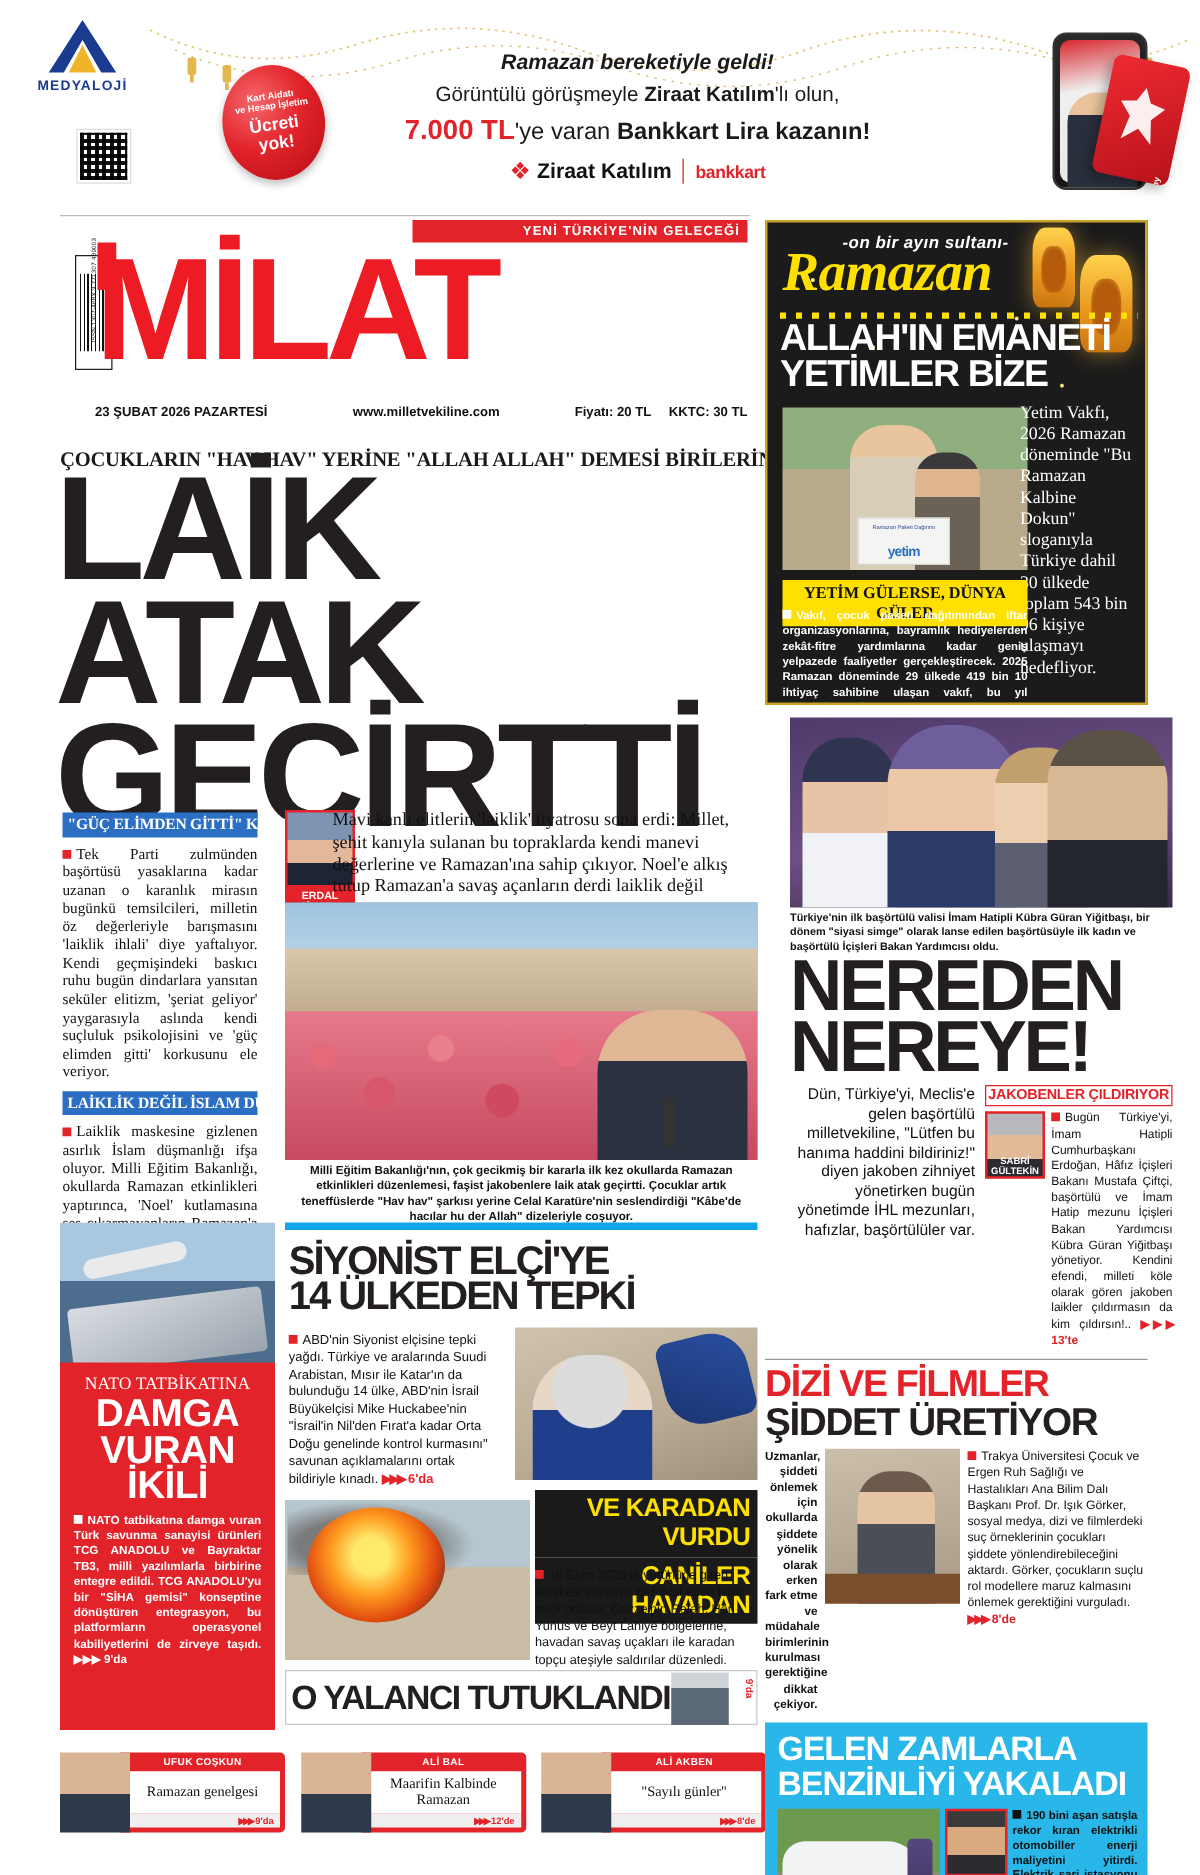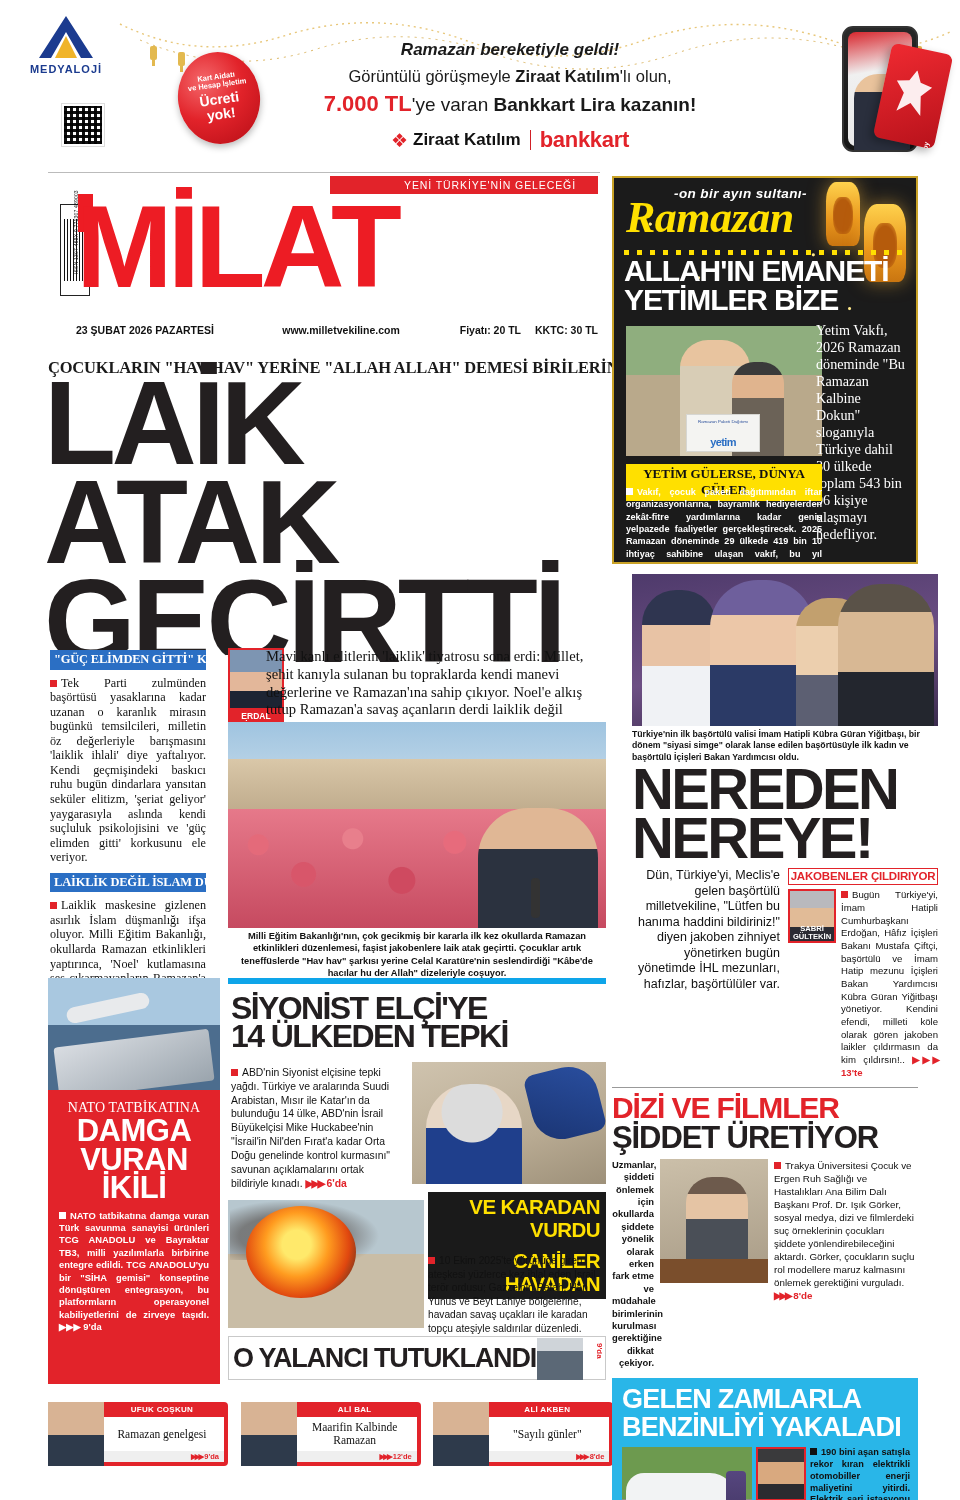--- a/index.html
+++ b/index.html
@@ -55,21 +55,21 @@
   .ad-l3 { font-size: 19px; margin-top: 5px; color: #1a1a1a; }
   .ad-l3 .big { color: #e2232a; font-weight: bold; font-size: 22px; }
   .ad-l3 b { font-weight: bold; }
   .ad-logos {
     margin-top: 10px; display: flex; align-items: center; justify-content: center; gap: 9px;
   }
   .zk { display: flex; align-items: center; gap: 5px; }
   .zk-mark { color: #e2232a; font-size: 19px; line-height: 1; }
   .zk-text { font-size: 17px; font-weight: bold; color: #111; }
   .logo-div { width: 1px; height: 20px; background: #d12026; }
-  .bk-text { font-size: 22px; font-weight: bold; color: #e2232a; letter-spacing: -.3px; }
+  .bk-text { font-size: 14px; font-weight: bold; color: #e2232a; letter-spacing: -.3px; }
   .ad-phone {
     position: absolute; right: 42px; top: 26px; width: 76px; height: 126px;
     border-radius: 11px; background: linear-gradient(160deg,#2b2b2b,#111);
     border: 2px solid #333; overflow:hidden;
   }
   .ad-phone-scr {
     position:absolute; inset:4px; border-radius:8px;
     background: linear-gradient(170deg,#d8272e 0%,#f0f0f0 35%,#e8e8e8 100%);
   }
   .ad-phone-man {
@@ -103,23 +103,23 @@
     background: repeating-linear-gradient(90deg,#111 0 1px,#fff 1px 3px,#111 3px 4px,#fff 4px 6px);
   }
   .barcode-txt {
     position: absolute; left: -21px; top: 30px; width: 72px;
     transform: rotate(-90deg); font-size: 5px; color: #111; text-align: center;
     letter-spacing: .2px; white-space: nowrap;
   }
   .milat-wrap { position: absolute; left: 76px; top: 4px; }
   .tagline-bar {
     position: absolute; left: 330px; top: 0px; width: 268px; height: 18px;
-    background: #e2232a; color: #fff; font-size: 10.5px; font-weight: normal;
+    background: #e2232a; color: #fff; font-size: 10.5px; font-weight: bold;
     letter-spacing: .9px; display:flex; align-items:center; justify-content:flex-end;
-    padding-right: 22px;
+    padding-right: 6px;
   }
   .milat-logo {
     font-size: 116px; font-weight: bold; color: #ed1c24; letter-spacing: -5px;
     line-height: .95; font-family: "Liberation Sans", sans-serif;
     position: absolute; left: 0; top: 12px;
   }
   .milat-tick {
     position: absolute; left: 2px; top: 14px; width: 15px; height: 38px; background: #ed1c24;
   }
   .masthead-info {

